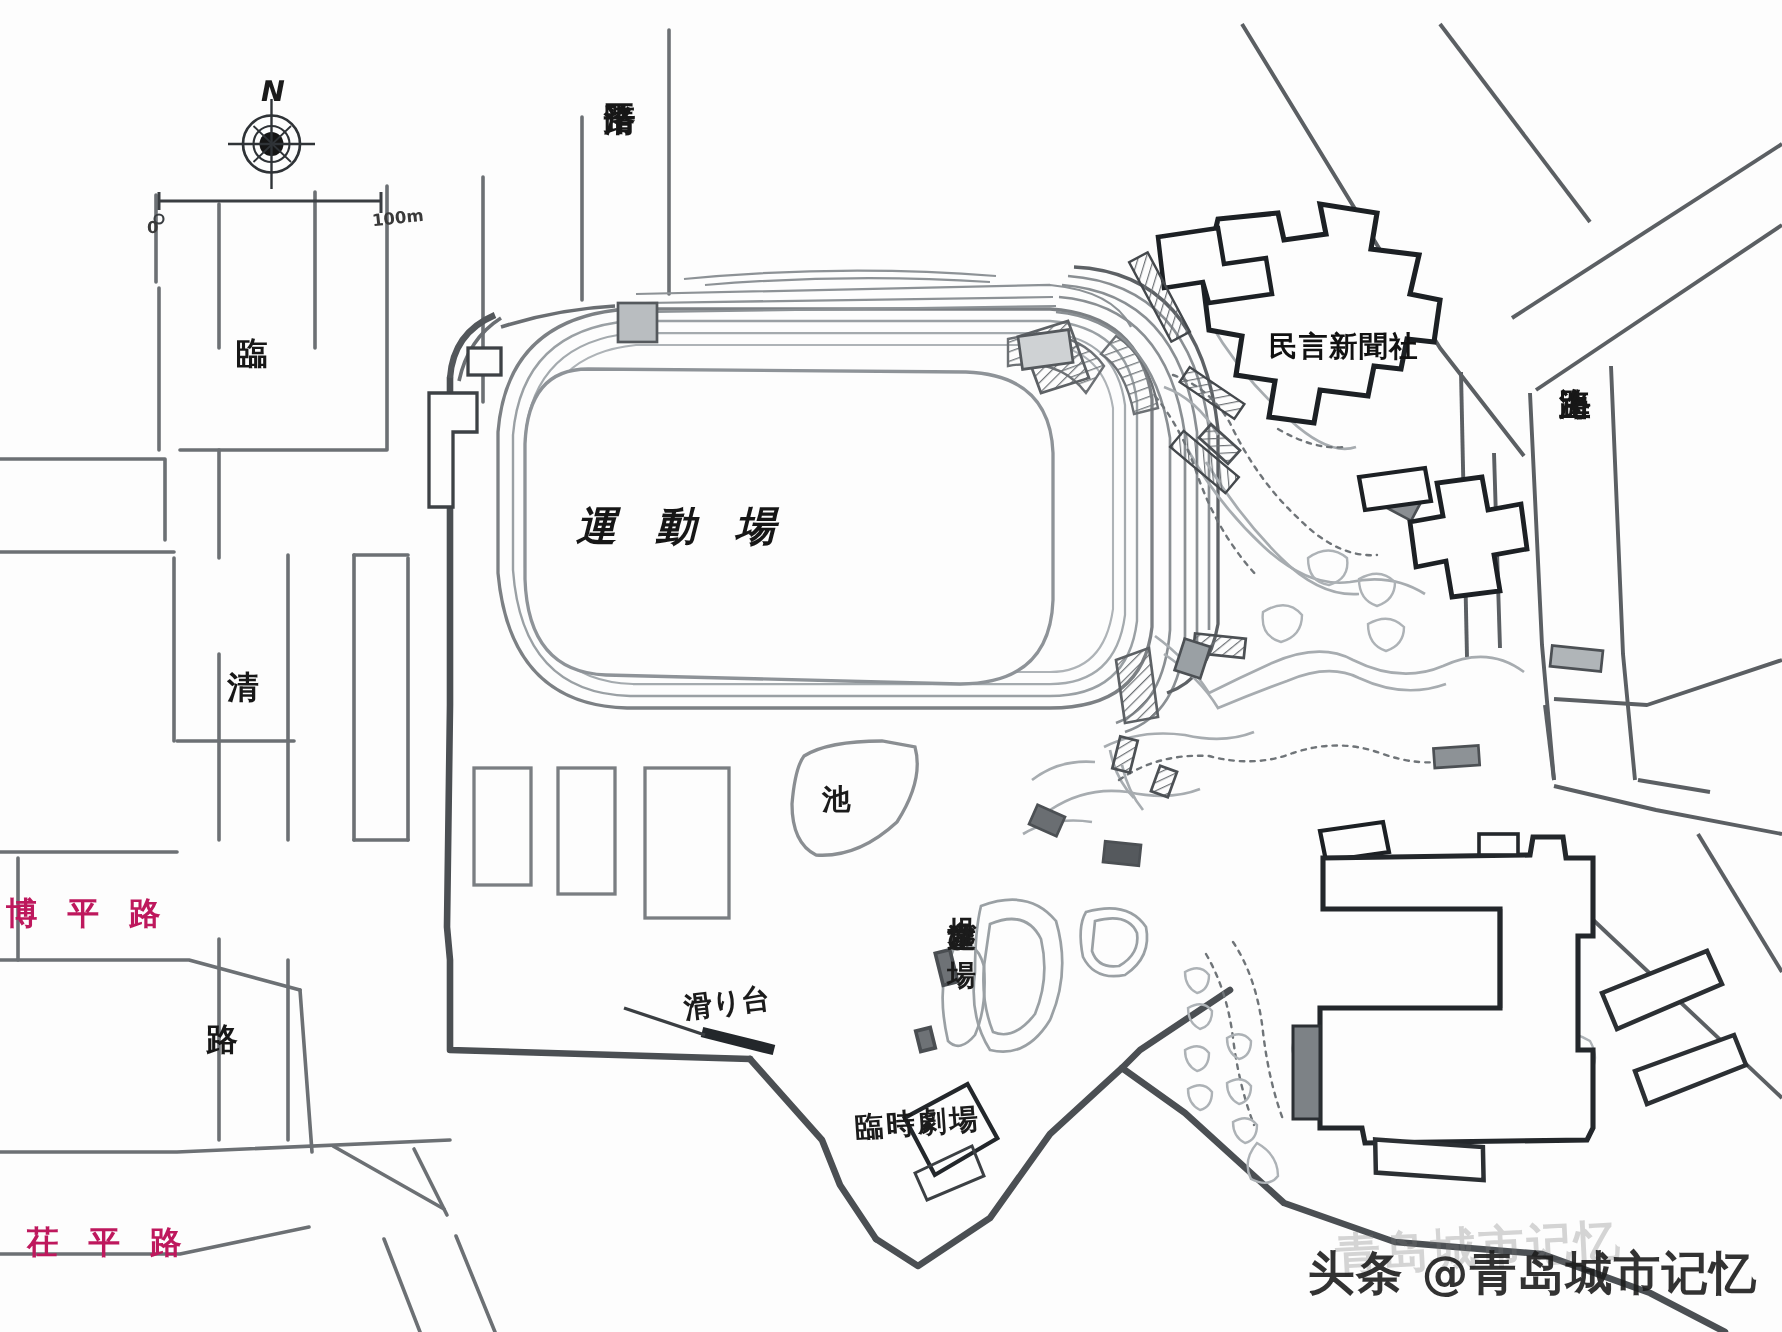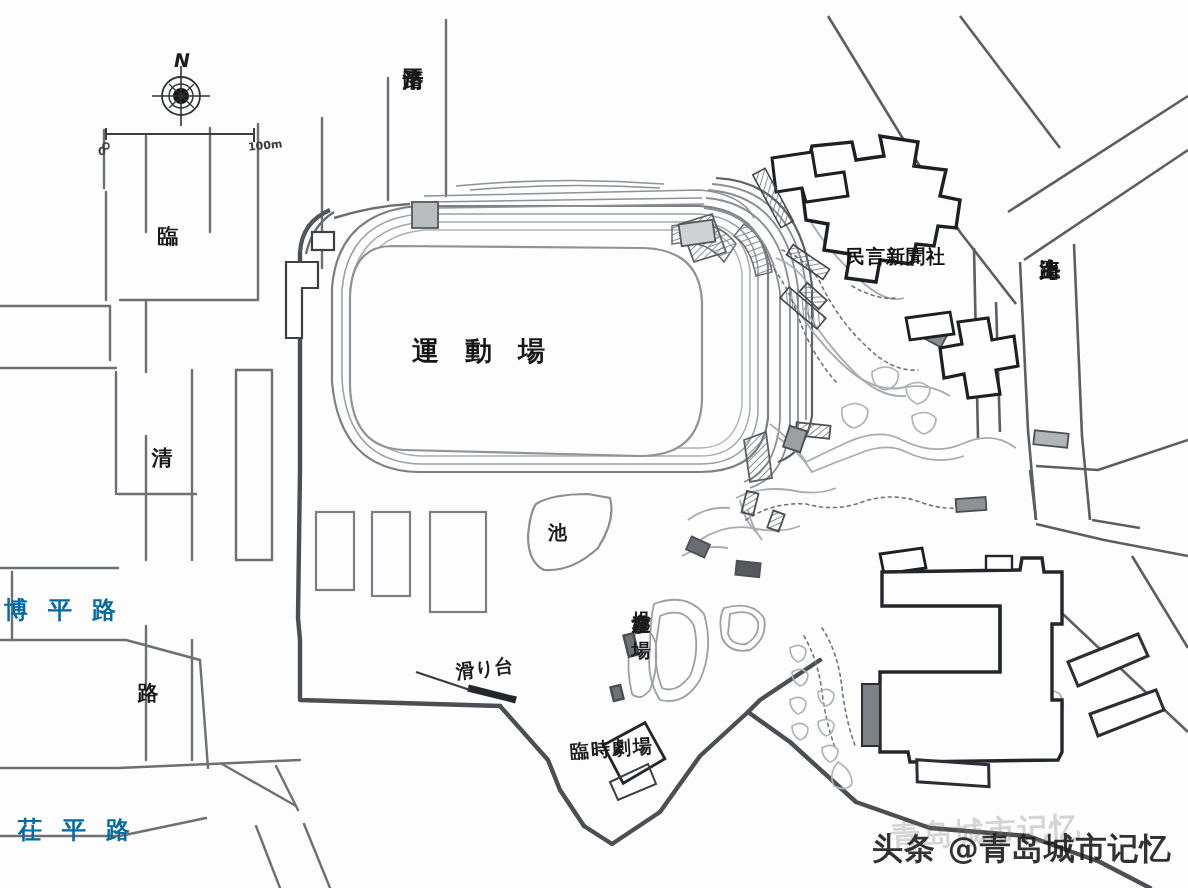--- a/index.html
+++ b/index.html
@@ -42,23 +42,23 @@
     color: #161616;
   }
   .lbl-pond {
     font-size: 19px;
   }
   .lbl-street {
     font-size: 21px;
     color: #171717;
   }
   .lbl-street-h {
-    font-size: 24px;
+    font-size: 21px;
     letter-spacing: 20px;
-    color: #0369a1;
+    color: #be185d;
   }
   .lbl-news {
     font-size: 19px;
     letter-spacing: 1px;
     color: #111;
   }
   .lbl-playground {
     font-size: 19px;
     letter-spacing: 2px;
   }
@@ -404,25 +404,25 @@
     </g>
 
     <g stroke="#3a3e42" stroke-width="2" fill="none">
       <path d="M 106 134 L 254 134"></path>
       <path d="M 106 128 L 106 140"></path>
       <path d="M 254 128 L 254 142"></path>
       <circle cx="106" cy="146" r="3" stroke-width="1.4"></circle>
     </g>
   </svg>
 
-  <div class="map-label lbl-stadium" style="left:412px; top:338px;">運動場</div>
+  <div class="map-label lbl-stadium" style="left:384px; top:338px;font-style:italic;">運動場</div>
 
   <div class="map-label lbl-pond" style="left:548px; top:524px;">池</div>
 
-  <div class="map-label lbl-news" style="left:846px; top:222px;margin-top:26px;">民言新聞社</div>
+  <div class="map-label lbl-news" style="left:846px; top:222px;">民言新聞社</div>
 
   <div class="map-label lbl-playground vertical" style="left:630px; top:596px;">児童遊び場</div>
 
   <div class="map-label lbl-slide" style="left:456px; top:660px;">滑り台</div>
 
   <div class="map-label lbl-theater" style="left:570px; top:740px;">臨時劇場</div>
 
   <div class="map-label lbl-street vertical" style="left:403px; top:52px;">清平路</div>
 
   <div class="map-label lbl-street vertical" style="left:158px; top:208px;">臨</div>

